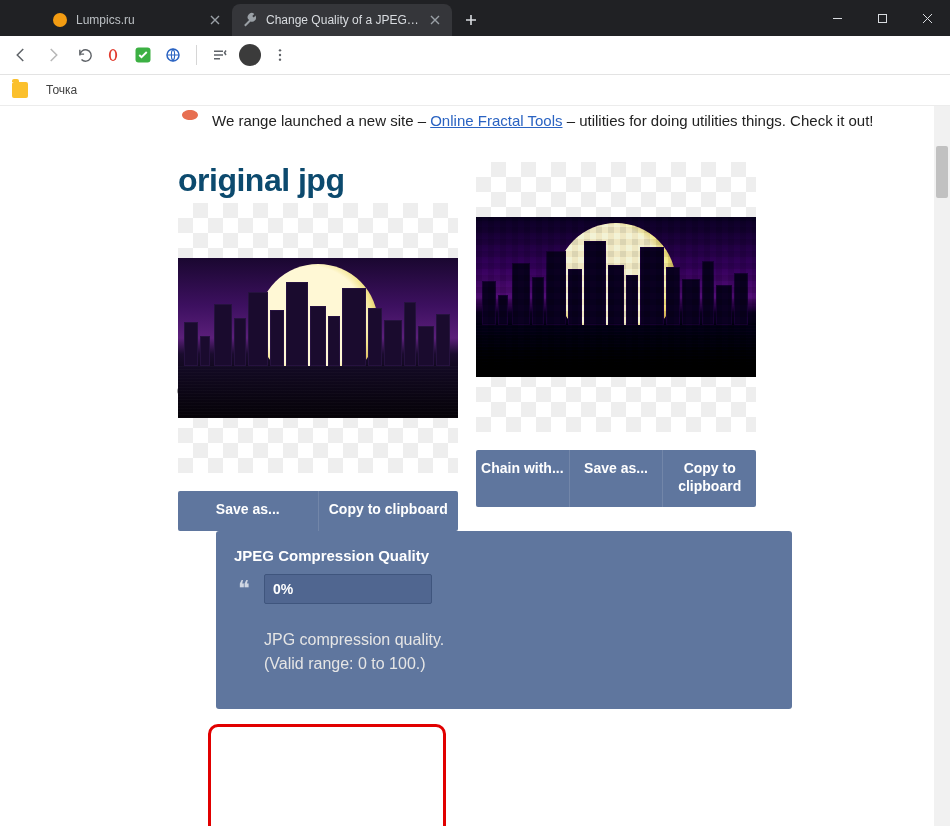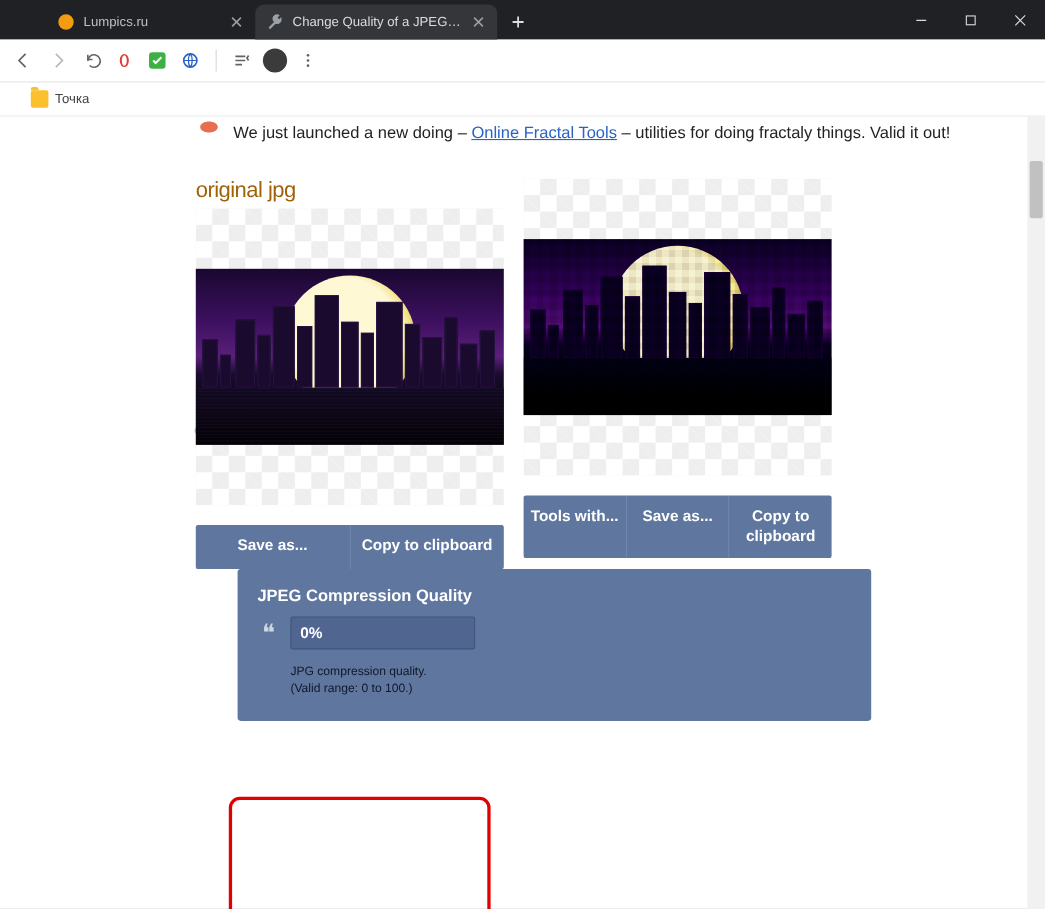--- a/index.html
+++ b/index.html
@@ -21,62 +21,62 @@
   .tb-btn { width:30px; height:30px; display:flex; align-items:center; justify-content:center; color:#5f6368; border-radius:50%; }
   .tb-btn.disabled { color:#b7b7b7; }
   .omnibox { flex:1; height:30px; background:#f1f3f4; border-radius:15px; display:flex; align-items:center; padding:0 4px 0 10px; margin:0 8px; font-size:14px; color:#5f6368; }
   .omnibox .lock { width:16px; height:16px; color:#5f6368; margin-right:8px; }
   .omnibox .url-host { color:#202124; }
   .omnibox .url-path { color:#80868b; }
   .omnibox .spacer { flex:1; }
   .omni-icons { display:flex; align-items:center; gap:6px; margin-right:4px; }
   .omni-icons .pill, .ext-icon { width:22px; height:22px; display:flex; align-items:center; justify-content:center; }
   .ext-row { display:flex; align-items:center; gap:8px; margin-right:6px; }
-  .bookmarksbar { height:30px; display:flex; align-items:center; padding:0 28px; font-size:12px; color:#424242; gap:6px; border-bottom:1px solid #ececec; }
+  .bookmarksbar { height:30px; display:flex; align-items:center; padding:0 12px; font-size:12px; color:#424242; gap:18px; border-bottom:1px solid #ececec; }
   .folder-icon { width:16px; height:16px; background:#fbc02d; border-radius:2px; position:relative; }
   .folder-icon:before { content:""; position:absolute; top:-3px; left:0; width:7px; height:3px; background:#fbc02d; border-top-left-radius:2px; border-top-right-radius:2px; }
   .viewport { position:relative; height:722px; overflow:auto; }
   .custom-scrollbar { position:absolute; right:0; top:0; width:16px; height:722px; background:#f1f1f1; }
   .custom-scrollbar .thumb { position:absolute; left:2px; width:12px; top:40px; height:52px; background:#c1c1c1; border-radius:2px; }
   .page { padding:0 0 40px 0; }
   .promo-row { margin-left:178px; margin-top:4px; display:flex; align-items:flex-start; }
   .promo-icon { width:24px; height:24px; margin-right:10px; color:#e76f51; position:relative; top:-6px; }
   .promo-text { font-size:15px; line-height:1.45; color:#222; }
   .promo-text a { color:#2a63c2; text-decoration:underline; }
   .columns { display:flex; margin-top:28px; margin-left:178px; }
   .side-icons { display:flex; flex-direction:column; gap:14px; margin-top:2px; margin-left:-38px; position:absolute; left:214px; }
   .side-icons .sicon { color:#a4a4a4; width:22px; height:22px; }
   .side-icons .gear { color:#757575; }
   .panel { width:280px; margin-right:18px; }
-  .panel-head { font-size:20px; font-weight:400; color:#a16207; margin-bottom:4px; font-family: Segoe UI, Arial, sans-serif; letter-spacing:-0.5px; }
+  .panel-head { font-size:32px; font-weight:700; color:#0c4a6e; margin-bottom:4px; font-family: Segoe UI, Arial, sans-serif; letter-spacing:-0.5px; }
   .checker { width:280px; height:270px; position:relative; background-color:#fff; 
     background-image: linear-gradient(45deg,#eee 25%,transparent 25%,transparent 75%,#eee 75%,#eee),
                       linear-gradient(45deg,#eee 25%,transparent 25%,transparent 75%,#eee 75%,#eee);
     background-size:30px 30px; background-position:0 0,15px 15px; }
   .skyline { position:absolute; top:55px; left:0; width:280px; height:160px; overflow:hidden; background:linear-gradient(180deg,#1a0730 0%, #3d1060 30%, #5b1f7a 50%, #1a0c2e 60%, #0b0614 75%); }
   .skyline .moon { position:absolute; width:120px; height:120px; border-radius:50%; background:radial-gradient(circle at 45% 45%, #fff8d5 55%, #f2e38a 65%, #cfa94e 78%, rgba(240,215,120,0) 82%); left:80px; top:6px; }
   .skyline .bld { position:absolute; bottom:52px; background:#1a0b2e; box-shadow:inset 0 0 0 1px #26123f; }
   .skyline .refl { position:absolute; bottom:0; left:0; width:100%; height:52px; background:linear-gradient(180deg,#130a24,#050207); }
   .skyline .refl:before { content:""; position:absolute; inset:0; background:repeating-linear-gradient(0deg, rgba(255,255,255,0.02) 0 1px, transparent 1px 3px); }
   .skyline.lowq { filter:contrast(1.15) saturate(1.05) brightness(0.95); }
   .skyline.lowq:after { content:""; position:absolute; inset:0; background-image:
      repeating-linear-gradient(0deg, rgba(0,0,0,0.08) 0 6px, transparent 6px 12px),
      repeating-linear-gradient(90deg, rgba(0,0,0,0.08) 0 6px, transparent 6px 12px);
      mix-blend-mode:multiply; }
   .btnbar { width:280px; background:#5f769e; display:flex; margin-top:18px; border-radius:2px; }
   .btnbar .cell { flex:1; text-align:center; color:#fff; font-size:14px; font-weight:600; line-height:1.25; padding:10px 2px 12px; border-right:1px solid rgba(255,255,255,0.12); font-family: Segoe UI, Arial, sans-serif; }
   .btnbar .cell:last-child { border-right:none; }
   .options-title { font-size:26px; font-weight:600; color:#5472ad; margin:28px 0 6px 216px; font-family: Segoe UI, Arial, sans-serif; letter-spacing:-0.5px; }
-  .option-box { margin-left:216px; width:576px; background:#5f769e; border-radius:3px; padding:16px 18px 20px; position:relative; box-sizing:border-box; }
+  .option-box { margin-left:216px; width:576px; background:#5f769e; border-radius:3px; padding:16px 18px 33px; position:relative; box-sizing:border-box; }
   .highlight-box { position:absolute; border:3px solid #e10000; border-radius:10px; left:208px; top:618px; width:232px; height:118px; pointer-events:none; }
   .opt-head { color:#fff; font-weight:700; font-size:15px; margin-bottom:10px; font-family: Segoe UI, Arial, sans-serif; }
   .opt-row { display:flex; align-items:center; }
   .qicon { color:rgba(255,255,255,0.7); margin-right:10px; font-size:22px; width:20px; text-align:center; }
   .opt-input { background:#506690; border:1px solid #3f557d; color:#fff; font-weight:600; padding:6px 8px; width:150px; font-size:14px; border-radius:2px; }
-  .opt-desc { color:#0f172a; font-size:11px; margin-top:12px; margin-left:30px; line-height:1.5; }
+  .opt-desc { color:#e5e5e5; font-size:16px; margin-top:24px; margin-left:30px; line-height:1.5; }
   .avatar { width:22px; height:22px; border-radius:50%; background:#3b3b3b; }
   .star-outline { color:#888; }
   svg { display:block; }
 </style>
 </head>
 <body>
 <div class="window">
 
 <div class="titlebar">
   <div class="title-spacer"></div>
@@ -198,21 +198,21 @@
         <div class="thumb"></div>
       </div>
   <div class="page">
     <div class="promo-row">
       <span class="promo-icon">
         <svg viewBox="0 0 24 24" width="24" height="24">
               <path fill="#e76f51" d="M4 11c0-3 4-5 8-5s8 2 8 5-4 5-8 5-8-2-8-5zm-2-6l3 3m16-3l-3 3M3 18l3-2m15 2l-3-2"></path>
             </svg>
       </span>
       <div class="promo-text">
-        <span>We just launched a new doing – </span><a href="#">Online Fractal Tools</a><span> – utilities for doing fractaly things. Valid it out!</span>
+        <span>We range launched a new site – </span><a href="#">Online Fractal Tools</a><span> – utilities for doing utilities things. Check it out!</span>
       </div>
     </div>
 
     <div class="side-icons" style="top:200px;">
       <span class="sicon gear">
             <svg width="26" height="26" viewBox="0 0 24 24">
               <path fill="currentColor" d="M12 8a4 4 0 1 0 0 8 4 4 0 0 0 0-8zm9 4l2 1-1 3-2-.5a8 8 0 0 1-1.6 1.6l.5 2-3 1-1-2a8 8 0 0 1-2.2 0l-1 2-3-1 .5-2A8 8 0 0 1 5.6 16L3.6 16.5l-1-3 2-1a8 8 0 0 1 0-2.2l-2-1 1-3L5.6 7a8 8 0 0 1 1.6-1.6L6.7 3.4l3-1 1 2a8 8 0 0 1 2.2 0l1-2 3 1-.5 2A8 8 0 0 1 18.4 7l2-.5 1 3-2 1a8 8 0 0 1 0 2.2z"></path>
             </svg>
           </span>
       <span class="sicon">
@@ -279,21 +279,21 @@
             <div class="bld" style="left:164px;width:24px;height:78px;"></div>
             <div class="bld" style="left:190px;width:14px;height:58px;"></div>
             <div class="bld" style="left:206px;width:18px;height:46px;"></div>
             <div class="bld" style="left:226px;width:12px;height:64px;"></div>
             <div class="bld" style="left:240px;width:16px;height:40px;"></div>
             <div class="bld" style="left:258px;width:14px;height:52px;"></div>
             <div class="refl"></div>
           </div>
         </div>
         <div class="btnbar">
-          <div class="cell">Tools with...</div>
+          <div class="cell">Chain with...</div>
           <div class="cell">Save as...</div>
           <div class="cell">Copy to clipboard</div>
         </div>
       </div>
     </div>
 
     <div class="option-box">
       <div class="opt-head">JPEG Compression Quality</div>
       <div class="opt-row">
         <span class="qicon">❝</span>

